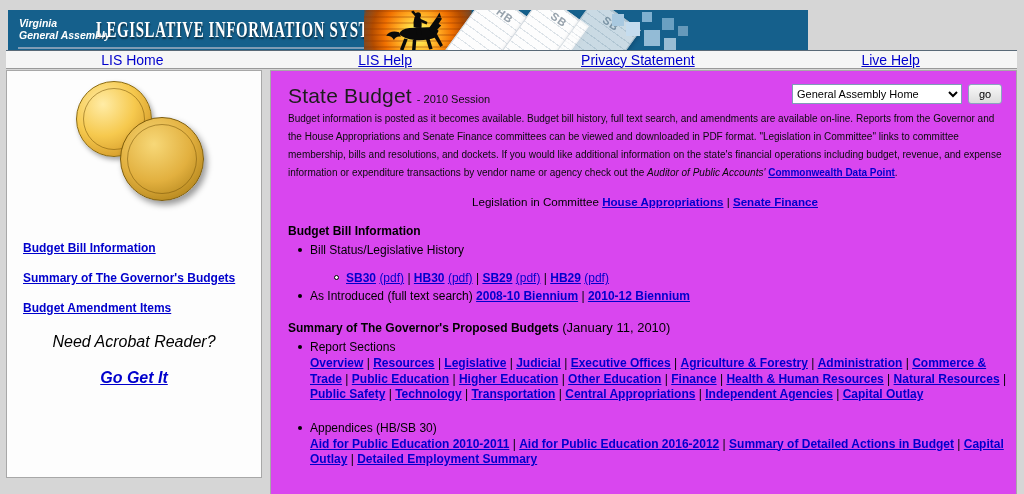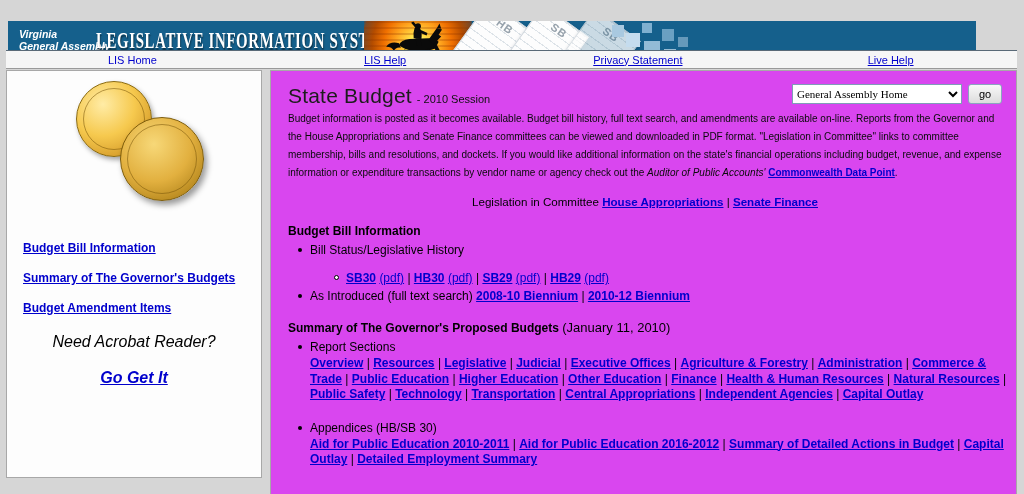--- a/index.html
+++ b/index.html
@@ -10,21 +10,21 @@
     font-family:"Liberation Sans", sans-serif;
     color:#000;
     overflow:hidden;
   }
   a { color:#0000cc; text-decoration:underline; cursor:pointer; }
   a.blk { font-weight:bold; }
   .sep { color:#000; }
 
   
   .banner {
-    position:absolute; left:8px; top:21px; width:968px; height:43px;
+    position:absolute; left:8px; top:10px; width:800px; height:43px;
     background:#15608c; overflow:hidden;
   }
   .banner-rule {
     position:absolute; left:10px; top:37px; width:352px; height:2px;
     background:#7f9cb5;
   }
   .agency {
     position:absolute; left:11px; top:7px;
     color:#fff; font-style:italic; font-weight:bold;
     font-size:10.5px; line-height:12px; white-space:nowrap;
@@ -55,21 +55,21 @@
   }
   .p1 { left:452px; top:-12px; transform:rotate(36deg); }
   .p2 { left:506px; top:-8px;  transform:rotate(36deg); }
   .p3 { left:558px; top:-4px;  transform:rotate(36deg); opacity:.78; }
   .px { position:absolute; }
 
   
   .navbar {
     position:absolute; left:6px; top:50px; width:1011px; height:19px;
     background:#f6f6f6; border-top:1px solid #5a6a78; border-bottom:1px solid #9a9a9a;
-    display:flex; align-items:center; font-size:11px;
+    display:flex; align-items:center; font-size:14px;
   }
   .navbar .cell { flex:1; text-align:center; }
   .navbar a.nohl { text-decoration:none; }
 
   
   .sidebar {
     position:absolute; left:6px; top:70px; width:256px; height:408px;
     background:#fdfdfd; border:1px solid #a8a8a8;
   }
   .coins { position:relative; width:160px; height:128px; margin:8px auto 0 auto; }
@@ -96,21 +96,21 @@
     background:#d946ef; border:1px solid #a8a8a8;
     padding:13px 14px 0 17px; font-size:12px;
   }
   .header-row { display:flex; justify-content:space-between; align-items:flex-start; }
   .title-line { display:flex; align-items:baseline; gap:5px; }
   .page-title { font-size:21px; color:#1c1c1c; letter-spacing:.2px; }
   .session { font-size:11px; color:#111; }
   .jump { display:flex; align-items:center; gap:6px; }
   .jump select {
     width:170px; height:20px; font-size:11px;
-    font-family:Liberation Serif, serif;
+    font-family:Liberation Sans, sans-serif;
     border:1px solid #7f9db9; background:#fff;
   }
   .go-btn {
     width:34px; height:20px; font-size:11px;
     font-family:"Liberation Sans", sans-serif;
     border:1px solid #8aa5c0; border-radius:3px;
     background:linear-gradient(#f8f8f8, #dcdcdc); cursor:pointer;
   }
   .intro { margin-top:2px; font-size:10px; line-height:18px; color:#0a0a0a; width:716px; }
   .committee-line { margin-top:13px; text-align:center; font-size:11.6px; }

